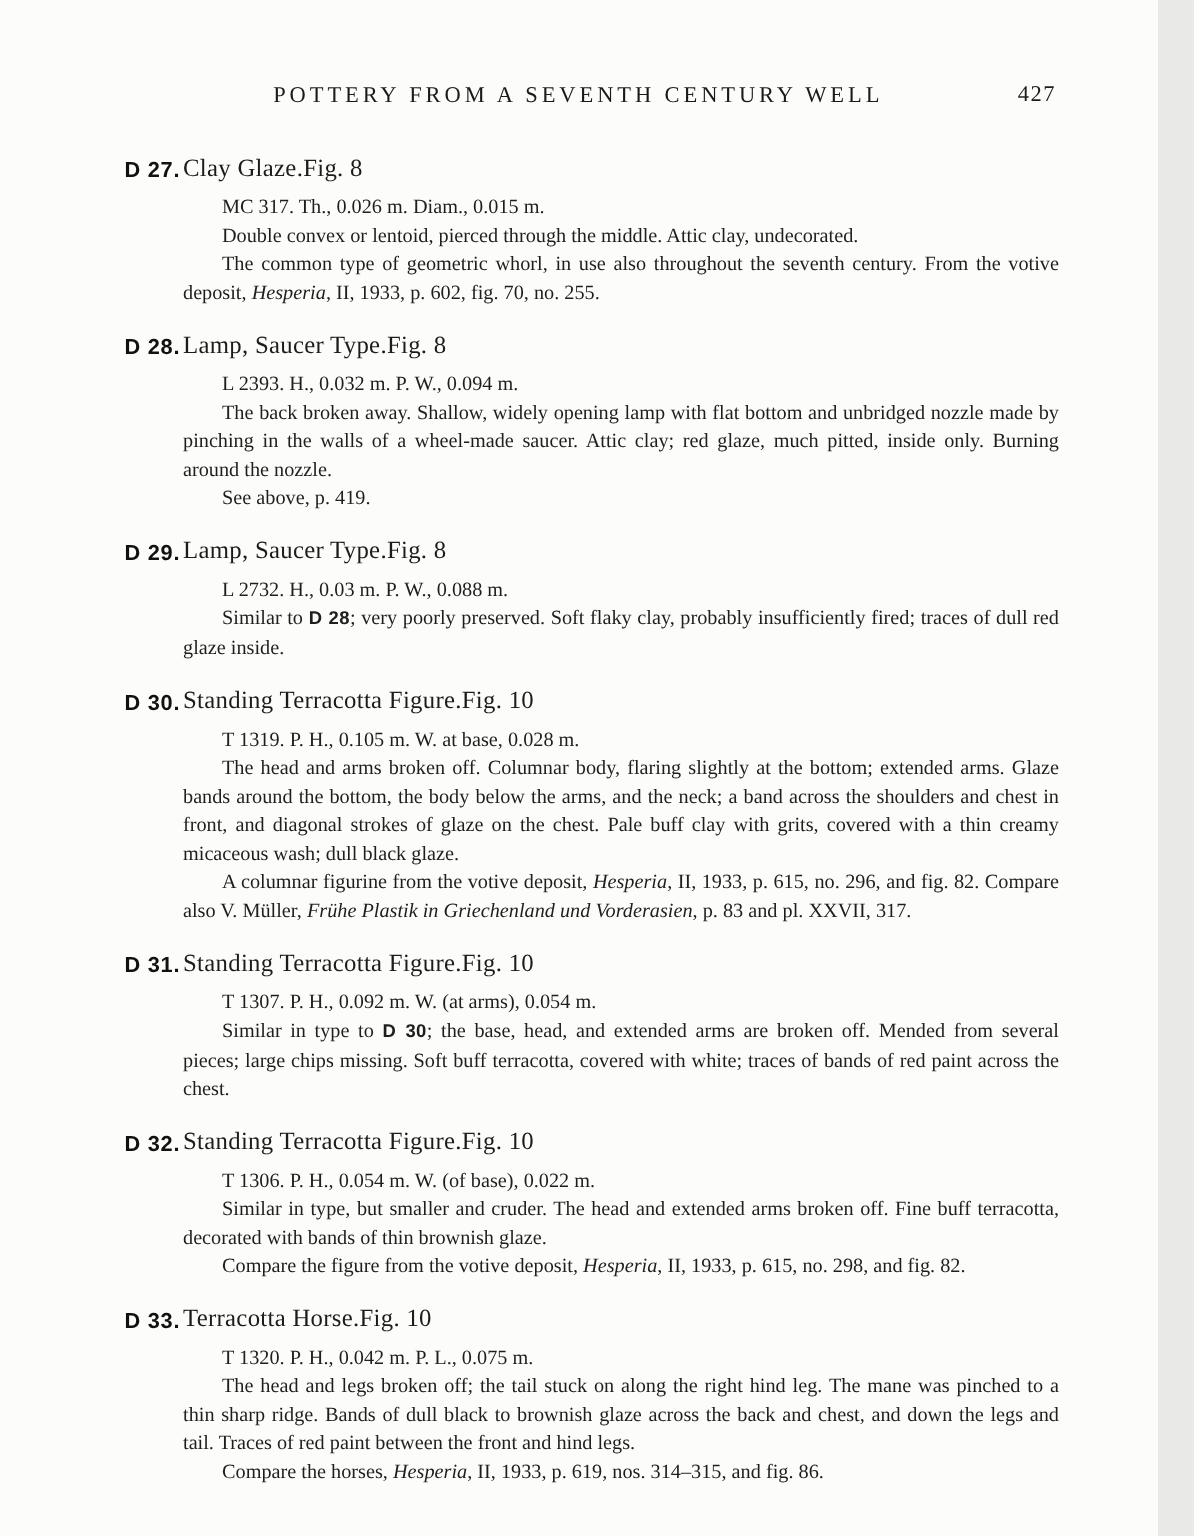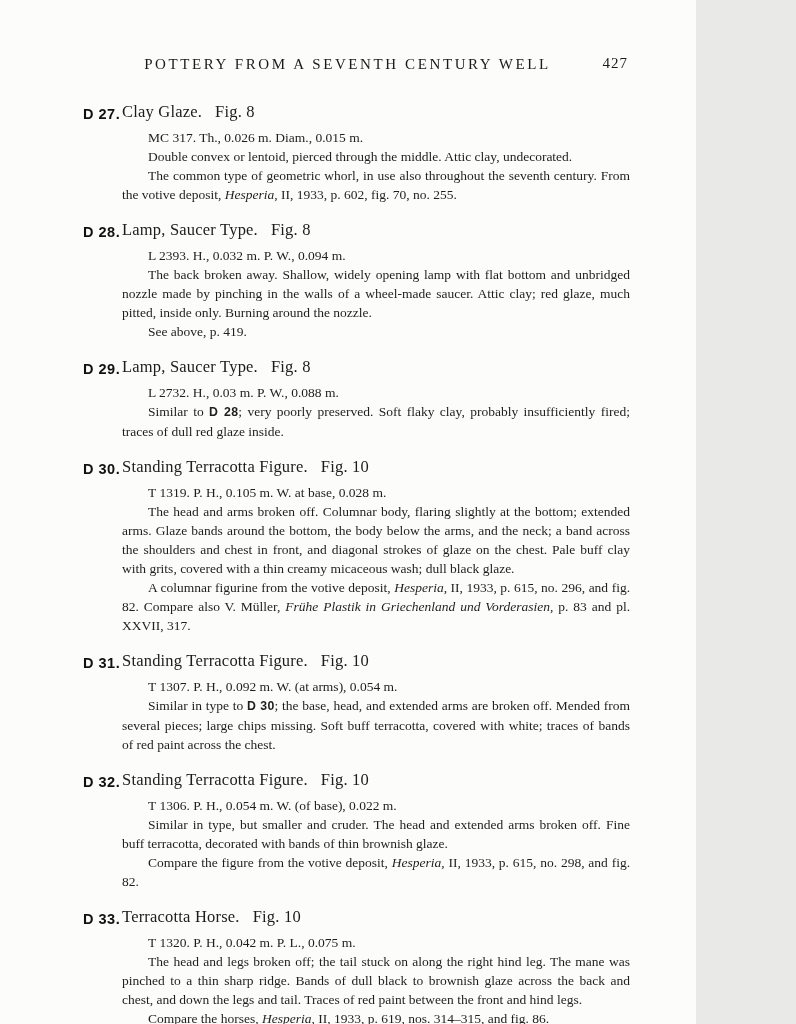--- a/index.html
+++ b/index.html
@@ -11,21 +11,21 @@
   body {
     width: 796px;
     height: 1024px;
     font-family: "Liberation Serif", "DejaVu Serif", serif;
     color: #1c1c1c;
     overflow: hidden;
   }
 
   .page {
     position: relative;
-    width: 696px;
+    width: 772px;
     height: 1024px;
     background: #fcfcfa;
     padding: 55px 66px 20px 65px;
   }
 
   .page-header {
     position: relative;
     text-align: center;
     margin-bottom: 24px;
     height: 22px;
@@ -73,21 +73,20 @@
     margin-left: 18px;
   }
 
   .entry-title {
     font-size: 16.5px;
     letter-spacing: 0.2px;
   }
 
   .entry-fig {
     font-size: 16.5px;
-    margin-left: 13px;
     letter-spacing: 0.2px;
   }
 
   .entry-para {
     font-size: 13.5px;
     line-height: 19px;
     text-align: justify;
     text-indent: 26px;
     color: #1e1e1e;
   }

